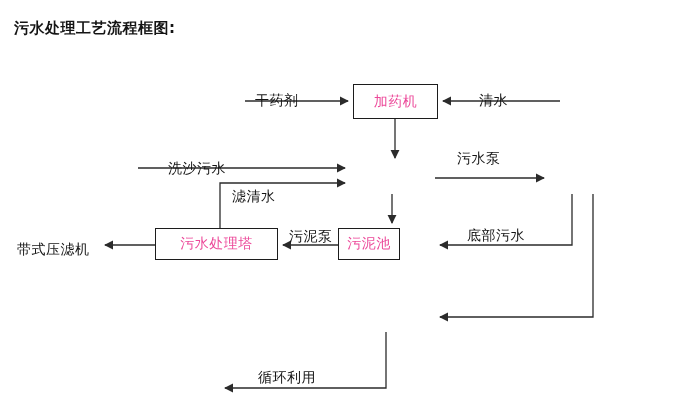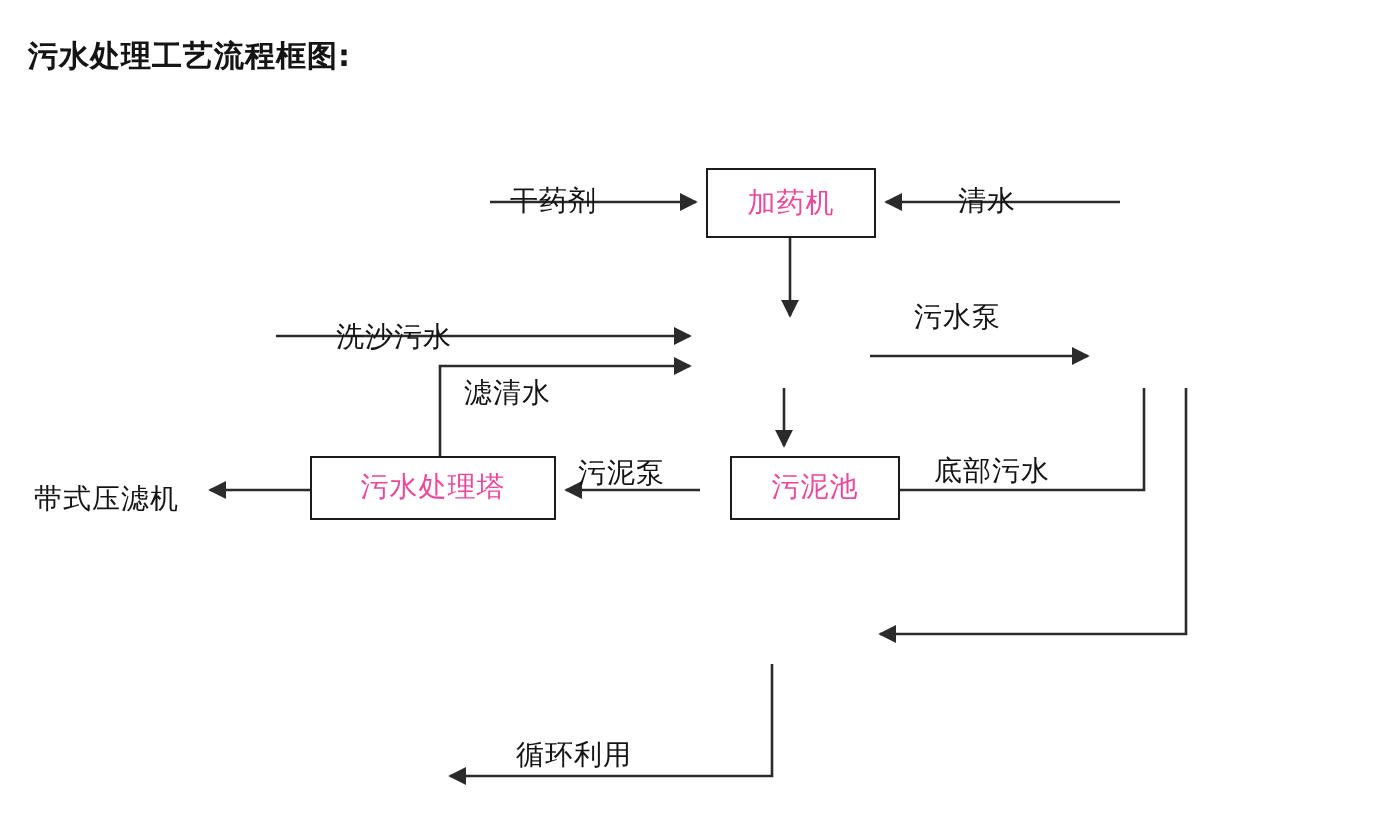--- a/index.html
+++ b/index.html
@@ -107,21 +107,21 @@
   <div class="node" style="left:353px; top:84px; width:85px; height:35px;">
     <span>加药机</span>
   </div>
 
 
 
   <div class="node" style="left:155px; top:228px; width:123px; height:32px;">
     <span>污水处理塔</span>
   </div>
 
-  <div class="node" style="left:365px; top:228px; width:85px; height:32px;">
+  <div class="node" style="left:338px; top:228px; width:62px; height:32px;">
     <span>污泥池</span>
   </div>
 
 
   <div class="term-label" style="left:255px; top:80px;">干药剂</div>
   <div class="term-label" style="left:479px; top:80px;">清水</div>
   <div class="term-label" style="left:168px; top:148px;text-align:right;">洗沙污水</div>
   <div class="term-label" style="left:17px; top:229px;">带式压滤机</div>
 
   <div class="edge-label" style="left:232px; top:188px;">滤清水</div>

